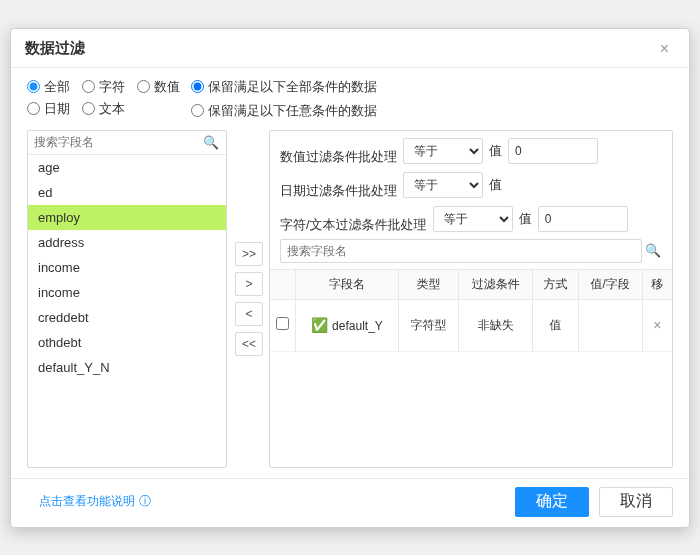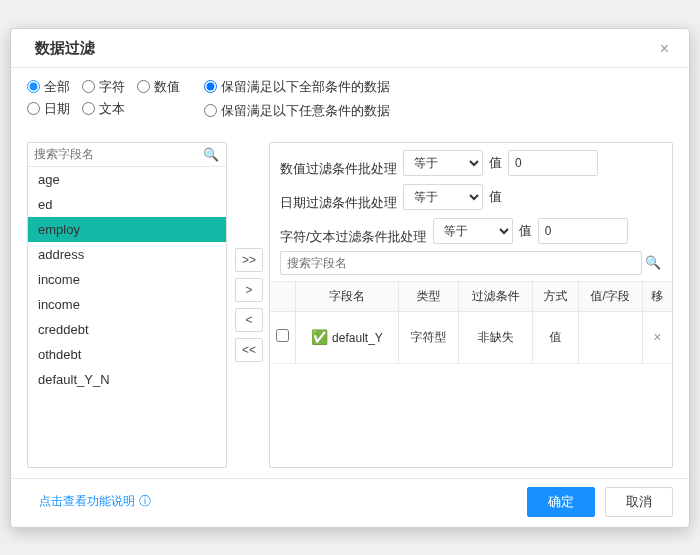--- a/index.html
+++ b/index.html
@@ -20,21 +20,21 @@
       width: 680px;
       min-height: 500px;
       border-radius: 4px;
       display: flex;
       flex-direction: column;
     }
     .dialog-header {
       display: flex;
       align-items: center;
       justify-content: space-between;
-      padding: 10px 16px 8px 24px;
+      padding: 10px 16px 8px 14px;
       border-bottom: 1px solid #e8e8e8;
     }
     .dialog-title {
       font-size: 15px;
       font-weight: bold;
       color: #333;
     }
     .close-btn {
       cursor: pointer;
       color: #999;
@@ -44,22 +44,22 @@
     }
     .dialog-body {
       display: flex;
       flex-direction: column;
       padding: 10px 16px;
       flex: 1;
     }
     .top-options {
       display: flex;
       align-items: flex-start;
-      gap: 24px;
-      margin-bottom: 22px;
+      gap: 11px;
+      margin-bottom: 10px;
     }
     .radio-group {
       display: grid;
       grid-template-columns: auto auto auto;
       gap: 4px 12px;
       align-items: center;
     }
     .radio-label {
       display: flex;
       align-items: center;
@@ -121,21 +121,21 @@
     .field-list {
       flex: 1;
       overflow-y: auto;
     }
     .field-item {
       padding: 5px 10px;
       cursor: pointer;
       color: #333;
       font-size: 13px;
     }
-    .field-item.selected { background: #14b8a6; }
+    .field-item.selected { background: #bef264; }
     .middle-buttons {
       display: flex;
       flex-direction: column;
       align-items: center;
       justify-content: center;
       gap: 6px;
       padding: 0 6px;
       width: 40px;
     }
     .arrow-btn {
@@ -258,21 +258,21 @@
       gap: 4px;
       margin-left: 12px;
     }
     .btn {
       height: 30px;
       padding: 0 20px;
       border-radius: 2px;
       border: 1px solid #d9d9d9;
       background: #fff;
       cursor: pointer;
-      font-size: 13px;
+      font-size: 16px;
       color: #333;
     }
     .btn-primary {
       background: #1890ff;
       border-color: #1890ff;
       color: #fff;
     }
   </style>
 </head>
 <body>

